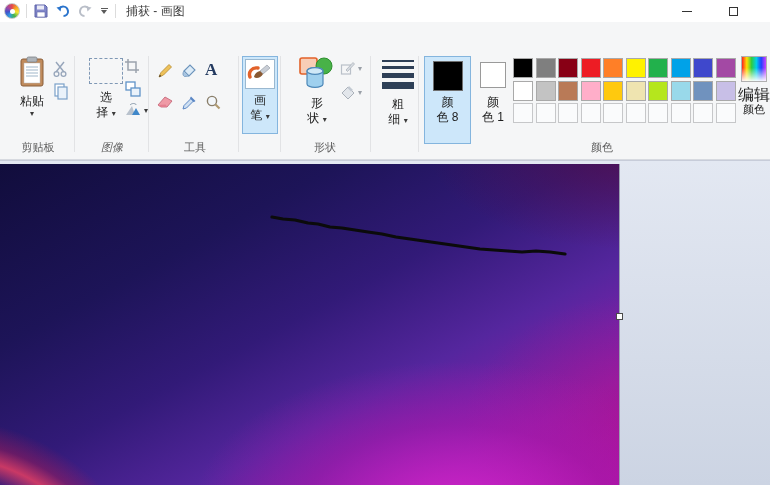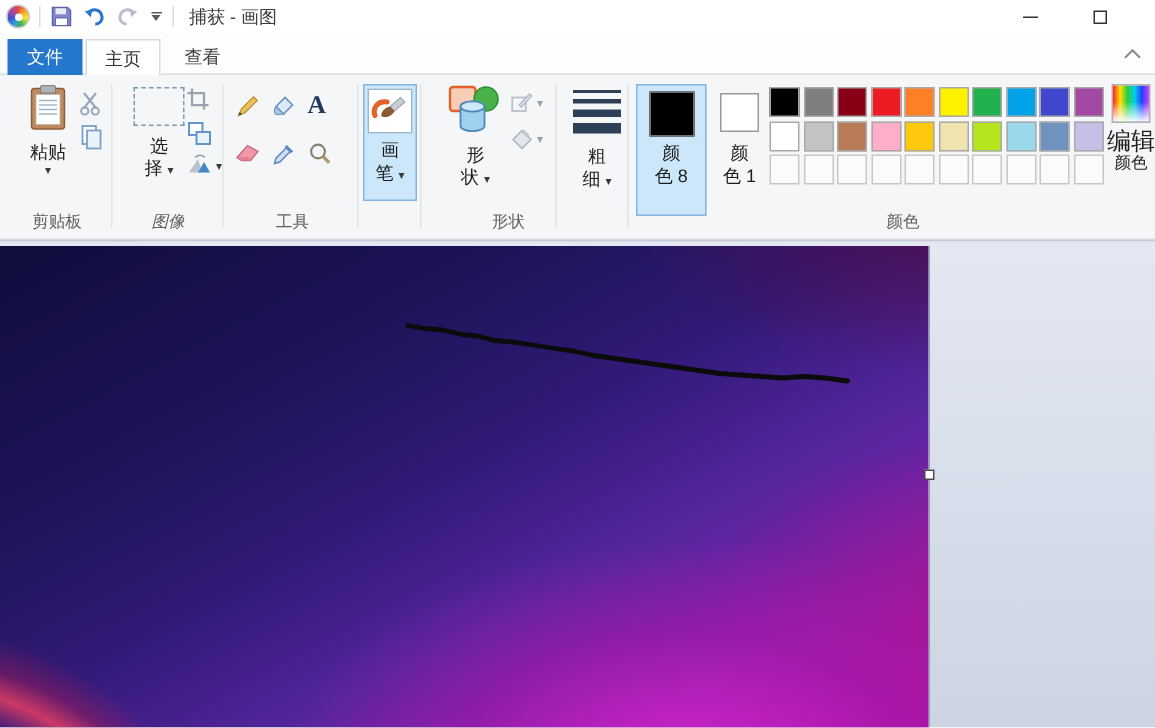--- a/index.html
+++ b/index.html
@@ -109,30 +109,20 @@
       <span class="win-title">捕获 - 画图</span>
     </div>
     <div class="winbtn btn-min">
         <span class="glyph-min"></span>
       </div>
     <div class="winbtn btn-max">
         <span class="glyph-max"></span>
       </div>
   </div>
 
-  <div class="tabrow">
-    <div class="tab tab-file">文件</div>
-    <div class="tab tab-home">主页</div>
-    <div class="tab tab-view">查看</div>
-    <div class="ribbon-collapse">
-      <svg width="12" height="8" viewBox="0 0 12 8">
-          <polyline points="1,6.5 6,1.5 11,6.5" fill="none" stroke="#8c8c8c" stroke-width="1.4"></polyline>
-        </svg>
-    </div>
-  </div>
 
   <div class="ribbon">
     <div class="vsep" style="left:74px"></div>
     <div class="vsep" style="left:148px"></div>
     <div class="vsep" style="left:238px"></div>
     <div class="vsep" style="left:280px"></div>
     <div class="vsep" style="left:370px"></div>
     <div class="vsep" style="left:418px"></div>
 
     <div class="bigbtn" style="left:10px; top:6px; width:44px;">
@@ -255,21 +245,21 @@
       </svg>
       <span class="dd" style="margin-left:2px; color:#9aa0a8;">▾</span>
     </div>
     <div class="smallicon" style="left:340px; top:34px;">
       <svg width="16" height="16" viewBox="0 0 16 16">
         <path d="M8 3 L14 9 L8 15 L2 9 Z" fill="#e2e6eb" stroke="#aab1ba" stroke-width="1"></path>
         <path d="M9 2 L13 6 L11 7.5 L7.5 4 Z" fill="#c2c9d2"></path>
       </svg>
       <span class="dd" style="margin-left:2px; color:#9aa0a8;">▾</span>
     </div>
-    <div class="group-label" style="left:304px; width:70px;">形状</div>
+    <div class="group-label" style="left:290px; width:70px;">形状</div>
 
     <div class="bigbtn" style="left:378px; top:10px; width:40px;">
       <div class="size-bars">
         <div style="height:2px;"></div>
         <div style="height:3px;"></div>
         <div style="height:5px;"></div>
         <div style="height:7px;"></div>
       </div>
       <div class="btn-text" style="margin-top:8px;">粗</div>
       <div class="btn-text"><span>细</span> <span class="dd">▾</span></div>

